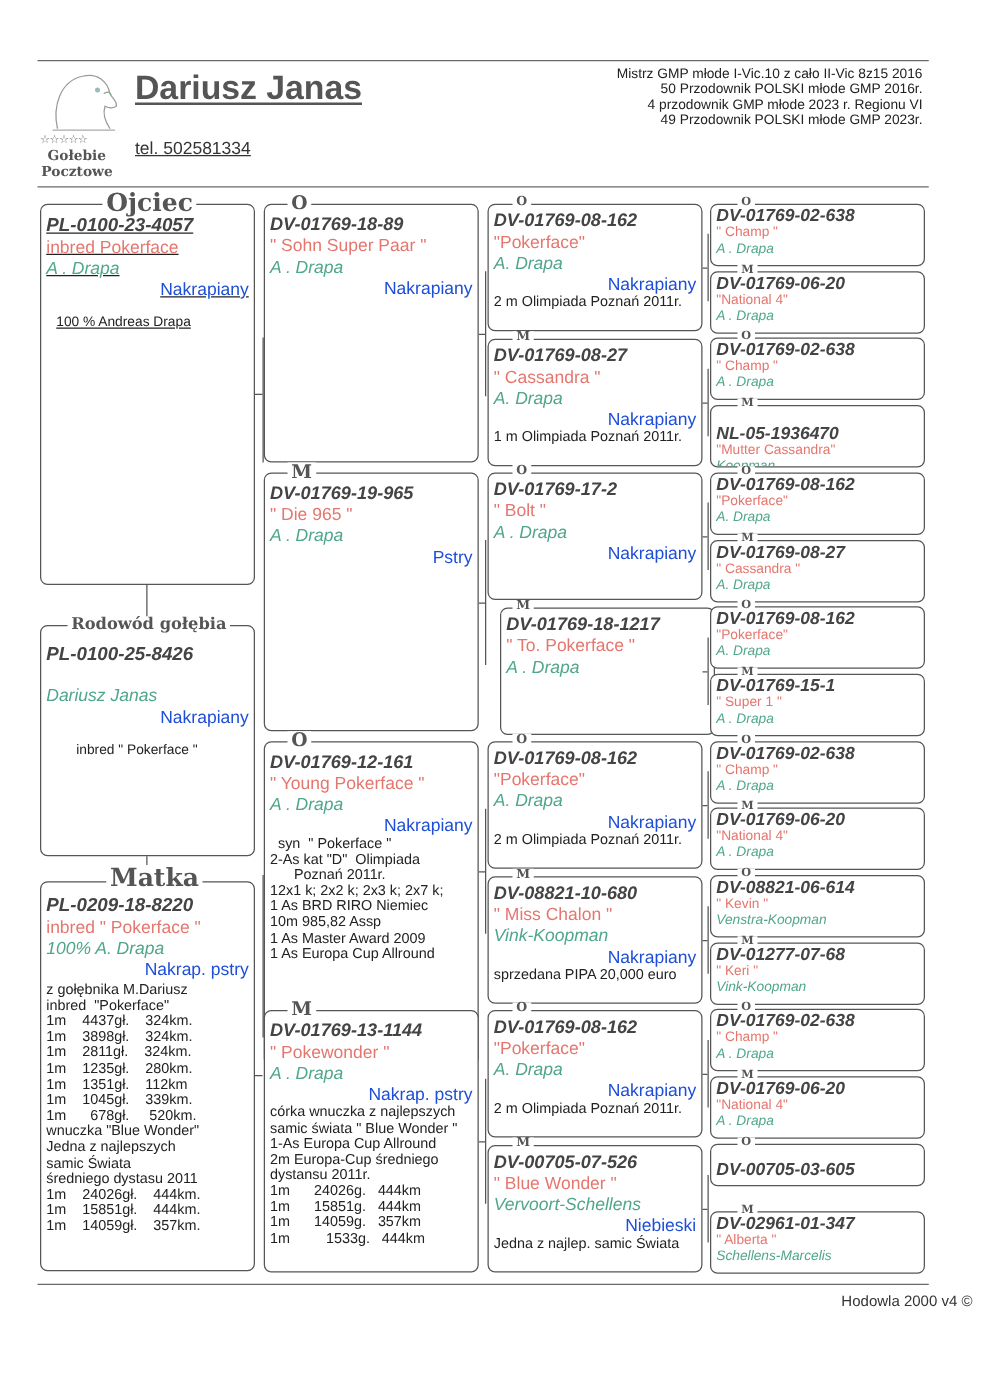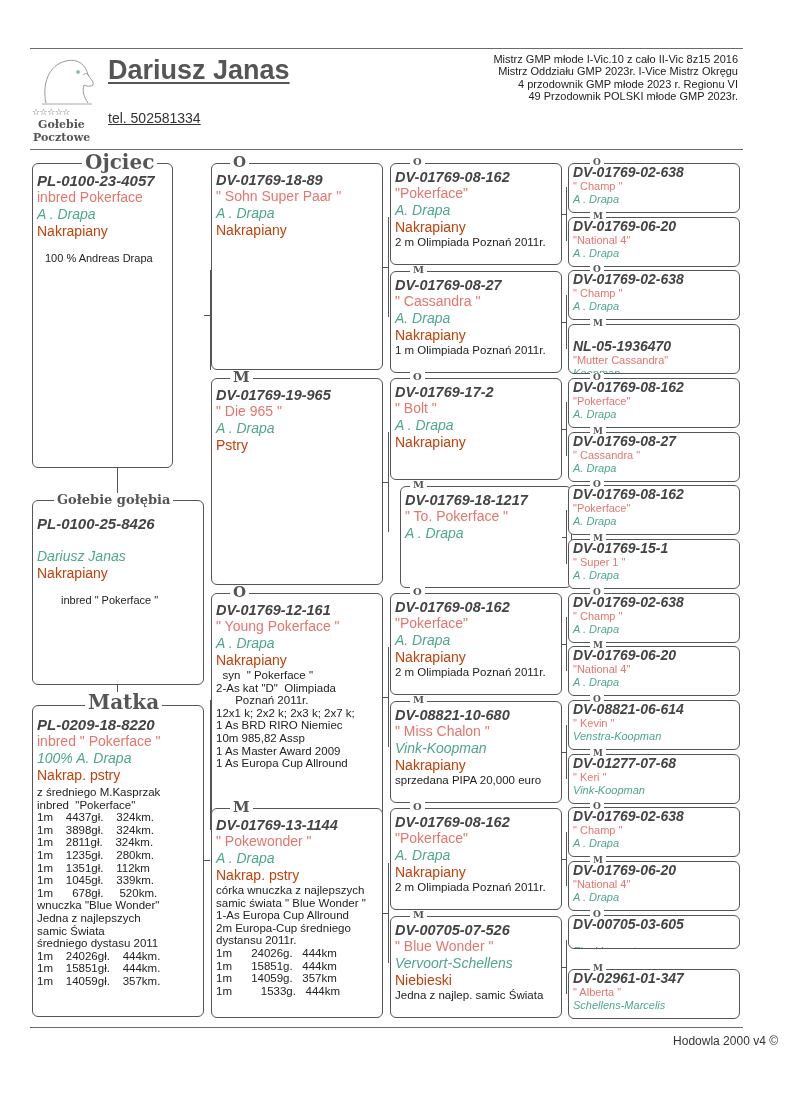--- a/index.html
+++ b/index.html
@@ -23,21 +23,21 @@
     position: absolute; border: 1.3px solid #555; border-radius: 6px; background: #fff;
     box-sizing: border-box; padding: 2px 4px; overflow: hidden;
   }
   .legend {
     position: absolute; background: #fff; font-family: "DejaVu Serif", serif; font-weight: bold;
     color: #555; padding: 0 3px; line-height: 1;
   }
   .ring { font-weight: bold; font-style: italic; color: #444; }
   .pname { color: #e5766e; }
   .breeder { color: #4fa68c; font-style: italic; }
-  .color { color: #c2410c; }
+  .color { color: #1d4ed8; text-align: right; }
   .note { color: #222; }
   .vline { position: absolute; width: 0; border-left: 1.3px solid #555; }
   .hconn { position: absolute; height: 0; border-top: 1.3px solid #555; }
 
   
   .c1 .ring { font-size: 15px; }
   .c1 .pname, .c1 .breeder, .c1 .color { font-size: 14px; line-height: 17px; }
   .c2 .ring { font-size: 14.5px; }
   .c2 .pname, .c2 .breeder, .c2 .color { font-size: 14px; line-height: 17px; }
   .c3 .ring { font-size: 14.5px; }
@@ -65,54 +65,54 @@
     <path d="M4 49 L54 49" stroke="#aaa" stroke-width="1"></path>
   </svg>
   <span class="stars">☆☆☆☆☆</span>
   <span class="logo-text" style="top:63px; left:8px;">Gołebie</span>
   <span class="logo-text" style="top:76px;">Pocztowe</span>
 </div>
 <div id="owner-name">Dariusz Janas</div>
 <div id="owner-tel">tel. 502581334</div>
 <div id="achievements">
   <div>Mistrz GMP młode  I-Vic.10 z cało II-Vic 8z15 2016</div>
-  <div>Mistrz Oddziału GMP 2023r.  I-Vice Mistrz Okręgu</div>
+  <div>50 Przodownik POLSKI młode GMP 2016r.</div>
   <div>4 przodownik GMP młode 2023 r.  Regionu VI</div>
   <div>49 Przodownik POLSKI młode  GMP 2023r.</div>
 </div>
 
-<div class="box c1" style="left:32px; top:163px; width:141px; height:305px; padding-top:8px;">
+<div class="box c1" style="left:32px; top:163px; width:172px; height:305px; padding-top:8px;text-decoration:underline;">
   <div class="ring">PL-0100-23-4057</div>
   <div class="pname">inbred  Pokerface</div>
   <div class="breeder">A . Drapa</div>
   <div class="color">Nakrapiany</div>
   <div class="note" style="font-size:11px; margin-top:12px; margin-left:8px;">100 % Andreas  Drapa</div>
 </div>
 <div class="legend" style="left:82px; top:152px; font-size:20px;">Ojciec</div>
 
 <div class="vline" style="left:117px; top:468px; height:30px;"></div>
 
 <div class="box c1" style="left:32px; top:500px; width:172px; height:185px; padding-top:14px;">
   <div class="ring">PL-0100-25-8426</div>
   <div style="height:16px;"></div>
   <div class="breeder">Dariusz Janas</div>
   <div class="color">Nakrapiany</div>
   <div class="note" style="font-size:11px; margin-top:12px; margin-left:24px;">inbred  " Pokerface "</div>
 </div>
-<div class="legend" style="left:54px; top:493px; font-size:13px;">Gołebie gołębia</div>
+<div class="legend" style="left:54px; top:493px; font-size:13px;">Rodowód gołębia</div>
 
 <div class="vline" style="left:117px; top:685px; height:20px;"></div>
 
 <div class="box c1" style="left:32px; top:705px; width:172px; height:312px; padding-top:10px;">
   <div class="ring">PL-0209-18-8220</div>
   <div class="pname">inbred " Pokerface "</div>
   <div class="breeder">100% A. Drapa</div>
   <div class="color">Nakrap. pstry</div>
   <div id="mother-notes" style="margin-top:2px;">
-      <pre class="note note-small">z średniego M.Kasprzak</pre>
+      <pre class="note note-small">z gołębnika M.Dariusz</pre>
       <pre class="note note-small">inbred  "Pokerface"</pre>
       <pre class="note note-small">1m    4437gł.    324km.</pre>
       <pre class="note note-small">1m    3898gł.    324km.</pre>
       <pre class="note note-small">1m    2811gł.    324km.</pre>
       <pre class="note note-small">1m    1235gł.    280km.</pre>
       <pre class="note note-small">1m    1351gł.    112km</pre>
       <pre class="note note-small">1m    1045gł.    339km.</pre>
       <pre class="note note-small">1m      678gł.     520km.</pre>
       <pre class="note note-small">wnuczka "Blue Wonder"</pre>
       <pre class="note note-small">Jedna z najlepszych</pre>
@@ -345,21 +345,21 @@
       <div class="pname">" Champ "</div>
       <div class="breeder">A . Drapa</div>
     </div>
     <div class="legend" style="left:590px; top:802.4000000000001px; font-size:9px;">O</div>
     <div class="box c4" style="left:568px; top:861.1px; width:172px; height:50px; padding-top:1px;">
       <div class="ring">DV-01769-06-20</div>
       <div class="pname">"National 4"</div>
       <div class="breeder">A . Drapa</div>
     </div>
     <div class="legend" style="left:590px; top:856.1px; font-size:9px;">M</div>
-    <div class="box c4" style="left:568px; top:914.8000000000001px; width:172px; height:34px; padding-top:1px;">
+    <div class="box c4" style="left:568px; top:914.8000000000001px; width:172px; height:34px; padding-top:12px;">
       <div class="ring">DV-00705-03-605</div>
       <div class="pname" style="min-height: 13px;"></div>
       <div class="breeder">Flor Vervoort</div>
     </div>
     <div class="legend" style="left:590px; top:909.8000000000001px; font-size:9px;">O</div>
     <div class="box c4" style="left:568px; top:968.5px; width:172px; height:50px; padding-top:1px;">
       <div class="ring">DV-02961-01-347</div>
       <div class="pname">" Alberta "</div>
       <div class="breeder">Schellens-Marcelis</div>
     </div>

